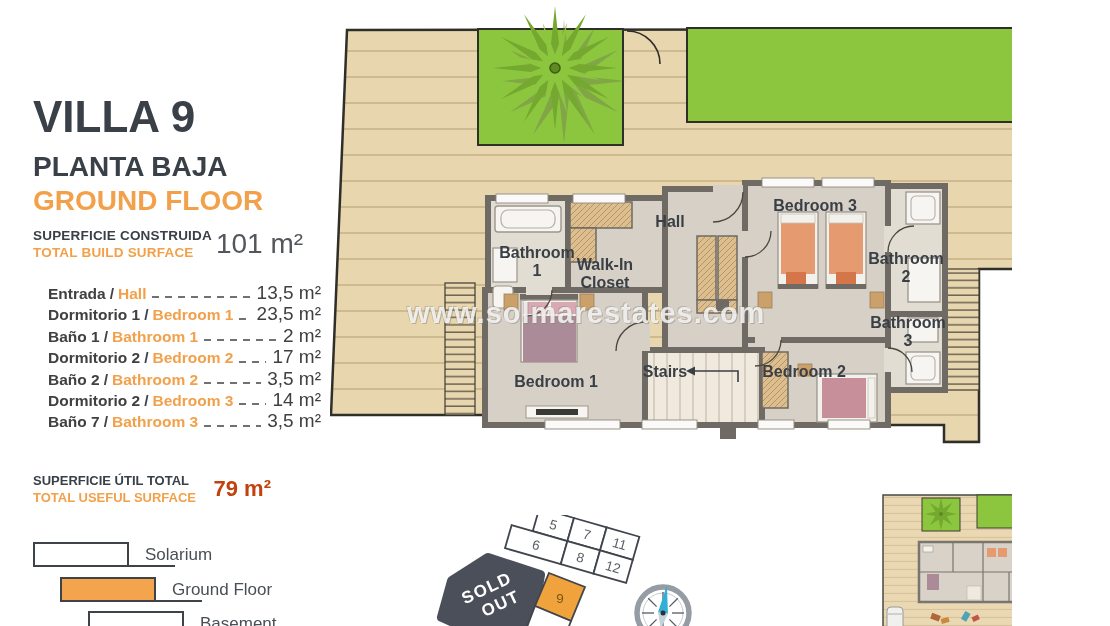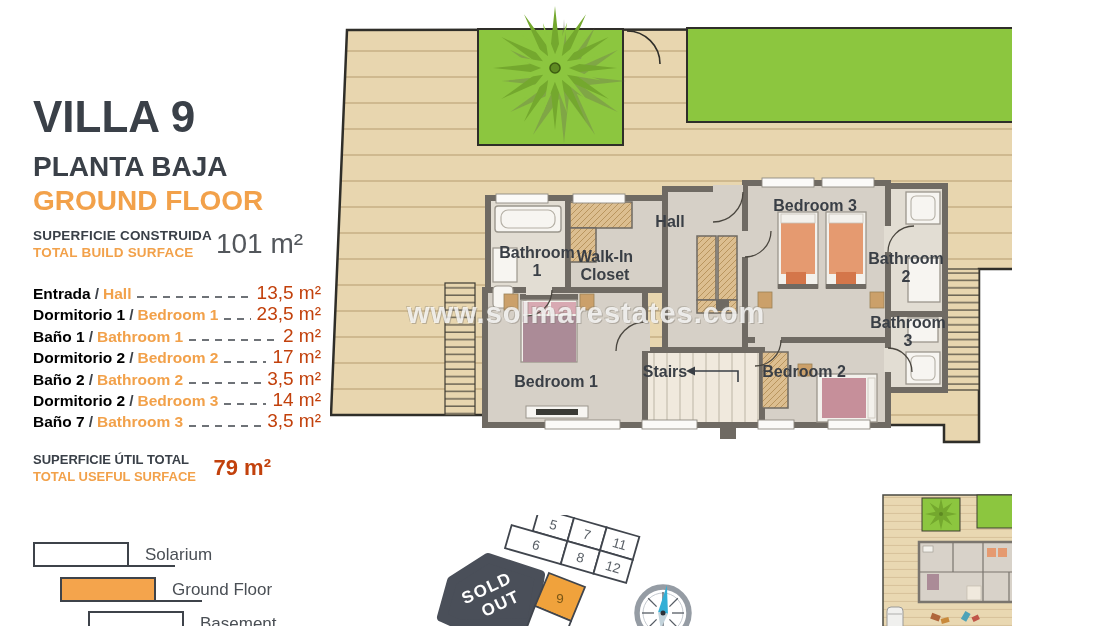--- a/index.html
+++ b/index.html
@@ -11,27 +11,27 @@
   .left-panel { position:absolute; left:33px; top:95px; width:288px; }
   .villa-title { font-size:44px; font-weight:800; color:#3A4048; letter-spacing:0px; line-height:1; }
   .subtitle-es { font-size:28px; font-weight:800; color:#3A4048; margin-top:14px; line-height:1; }
   .subtitle-en { font-size:28px; font-weight:800; color:#F2A14A; margin-top:6px; line-height:1; }
   .build-row { display:flex; align-items:flex-end; margin-top:13px; }
   .build-labels div:first-child { font-size:13.5px; font-weight:800; color:#3A4048; letter-spacing:.2px; }
   .build-labels div:last-child  { font-size:13.5px; font-weight:800; color:#F2A14A; letter-spacing:.2px; margin-top:2px; }
   .build-value { font-size:28px; font-weight:400; color:#53575C; margin-left:4px; }
   .rooms { margin-top:22px; }
   .room-row { display:flex; align-items:baseline; height:21.4px; font-size:15.5px; }
-  .room-es { font-weight:600; color:#000000; white-space:nowrap; }
+  .room-es { font-weight:600; color:#404040; white-space:nowrap;margin-left:15px; }
   .room-sep { font-weight:600; color:#3E434A; margin:0 4px; }
   .room-en { font-weight:600; color:#F2A14A; white-space:nowrap; }
   .leader { flex:1; height:2px; align-self:flex-end; margin:0 6px 5px 6px;
             background:repeating-linear-gradient(90deg,#6E7277 0 7px, transparent 7px 13px); }
-  .room-area { font-size:19px; font-weight:400; color:#c2410c; white-space:nowrap; }
-  .useful-row { display:flex; align-items:center; margin-top:20px;gap:14px; }
+  .room-area { font-size:19px; font-weight:400; color:#404040; white-space:nowrap; }
+  .useful-row { display:flex; align-items:center; margin-top:41px;gap:14px; }
   .useful-labels div:first-child { font-size:13px; font-weight:800; color:#3A4048; }
   .useful-labels div:last-child  { font-size:13px; font-weight:800; color:#F2A14A; margin-top:2px; }
   .useful-value { font-size:22px; font-weight:800; color:#c2410c; margin-left:auto; margin-right:50px; }
 
   
   .legend { position:absolute; left:33px; top:542px; width:300px; height:84px; }
   .legend-box { position:absolute; width:96px; height:25px; border:2px solid #3E434A; background:#fff; }
   .legend-box::after { content:''; position:absolute; left:100%; bottom:-2px; width:48px; height:2px; background:#3E434A; }
   .legend-box.orange { background:#F4A44C; }
   .legend-label { position:absolute; font-size:17px; color:#4A4F55;text-align:center; }
@@ -272,21 +272,21 @@
       <path d="M 315,322 A 29 29 0 0 0 286,351" fill="none" stroke="#4A463F" stroke-width="1.3"></path>
     </g>
 
     <g>
       <polyline points="408,382 408,371 360,371" fill="none" stroke="#3A3F45" stroke-width="1.6"></polyline>
       <polygon points="356,371 365,366.5 365,375.5" fill="#3A3F45"></polygon>
     </g>
   </svg>
 
   <div class="room-label" style="left:497px; top:244px; width:80px;">Bathroom 1</div>
-  <div class="room-label" style="left:555px; top:248px; width:100px;">Walk-In Closet</div>
+  <div class="room-label" style="left:555px; top:256px; width:100px;">Walk-In Closet</div>
   <div class="room-label" style="left:645px; top:213px; width:50px;">Hall</div>
   <div class="room-label" style="left:757px; top:197px; width:116px;">Bedroom 3</div>
   <div class="room-label" style="left:867px; top:250px; width:78px;">Bathroom 2</div>
   <div class="room-label" style="left:869px; top:314px; width:78px;">Bathroom 3</div>
   <div class="room-label" style="left:748px; top:363px; width:112px;">Bedroom 2</div>
   <div class="room-label" style="left:498px; top:373px; width:116px;">Bedroom 1</div>
   <div class="room-label" style="left:634px; top:363px; width:62px;">Stairs</div>
 
   <div class="watermark">www.solmarestates.com</div>
 

